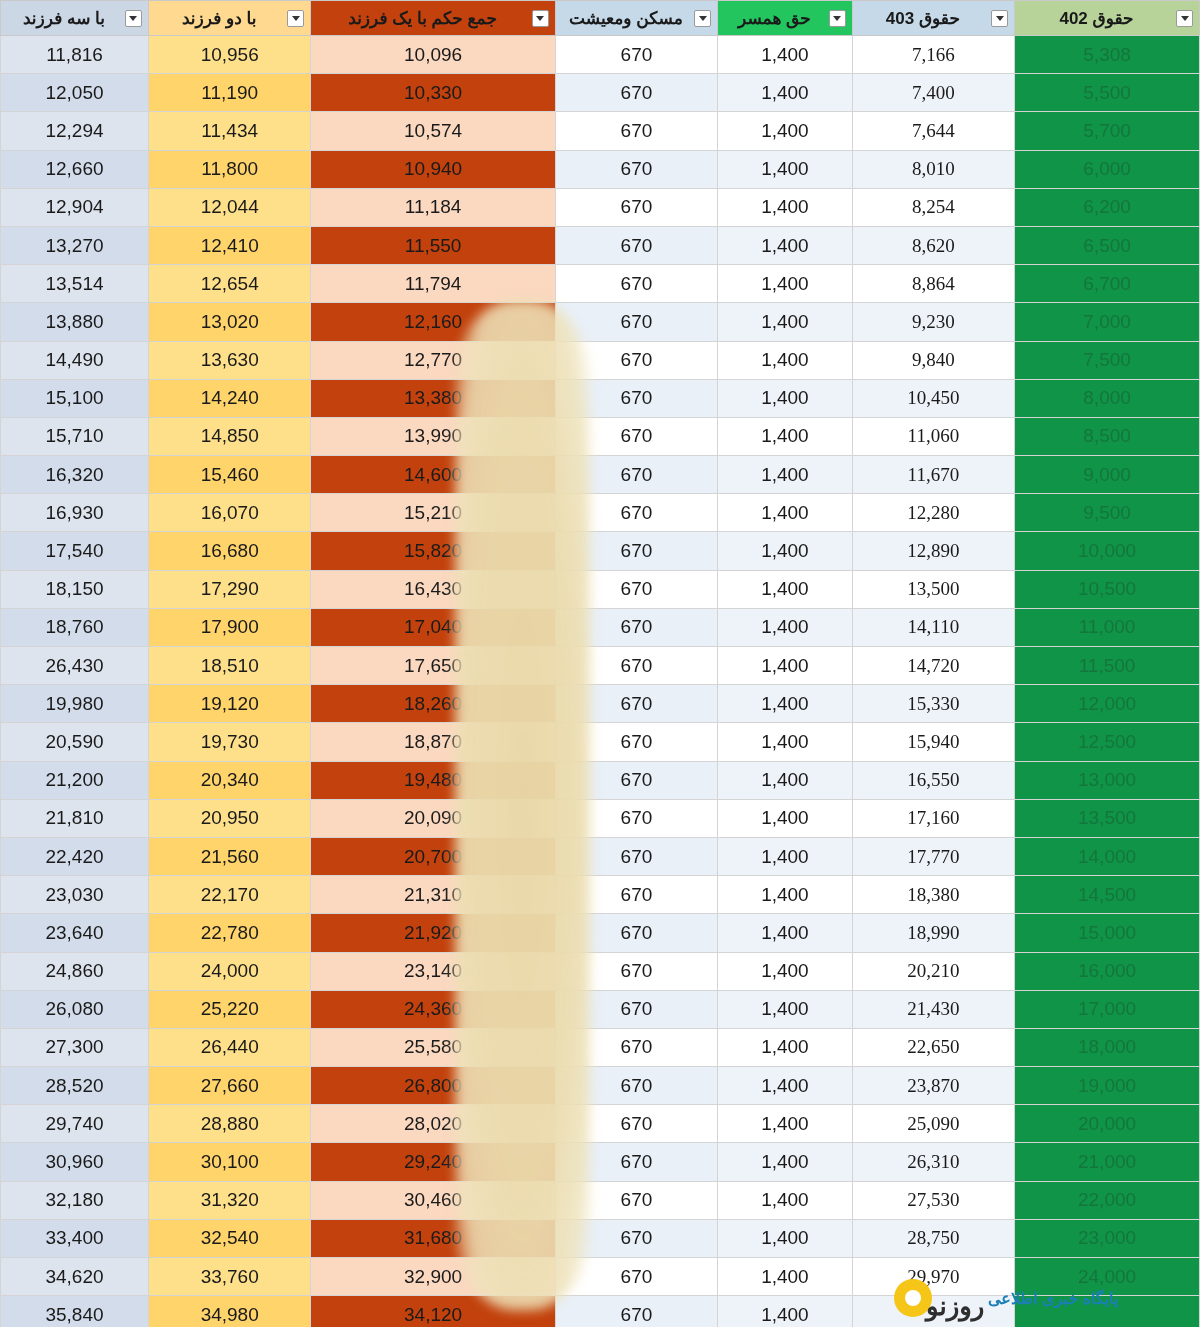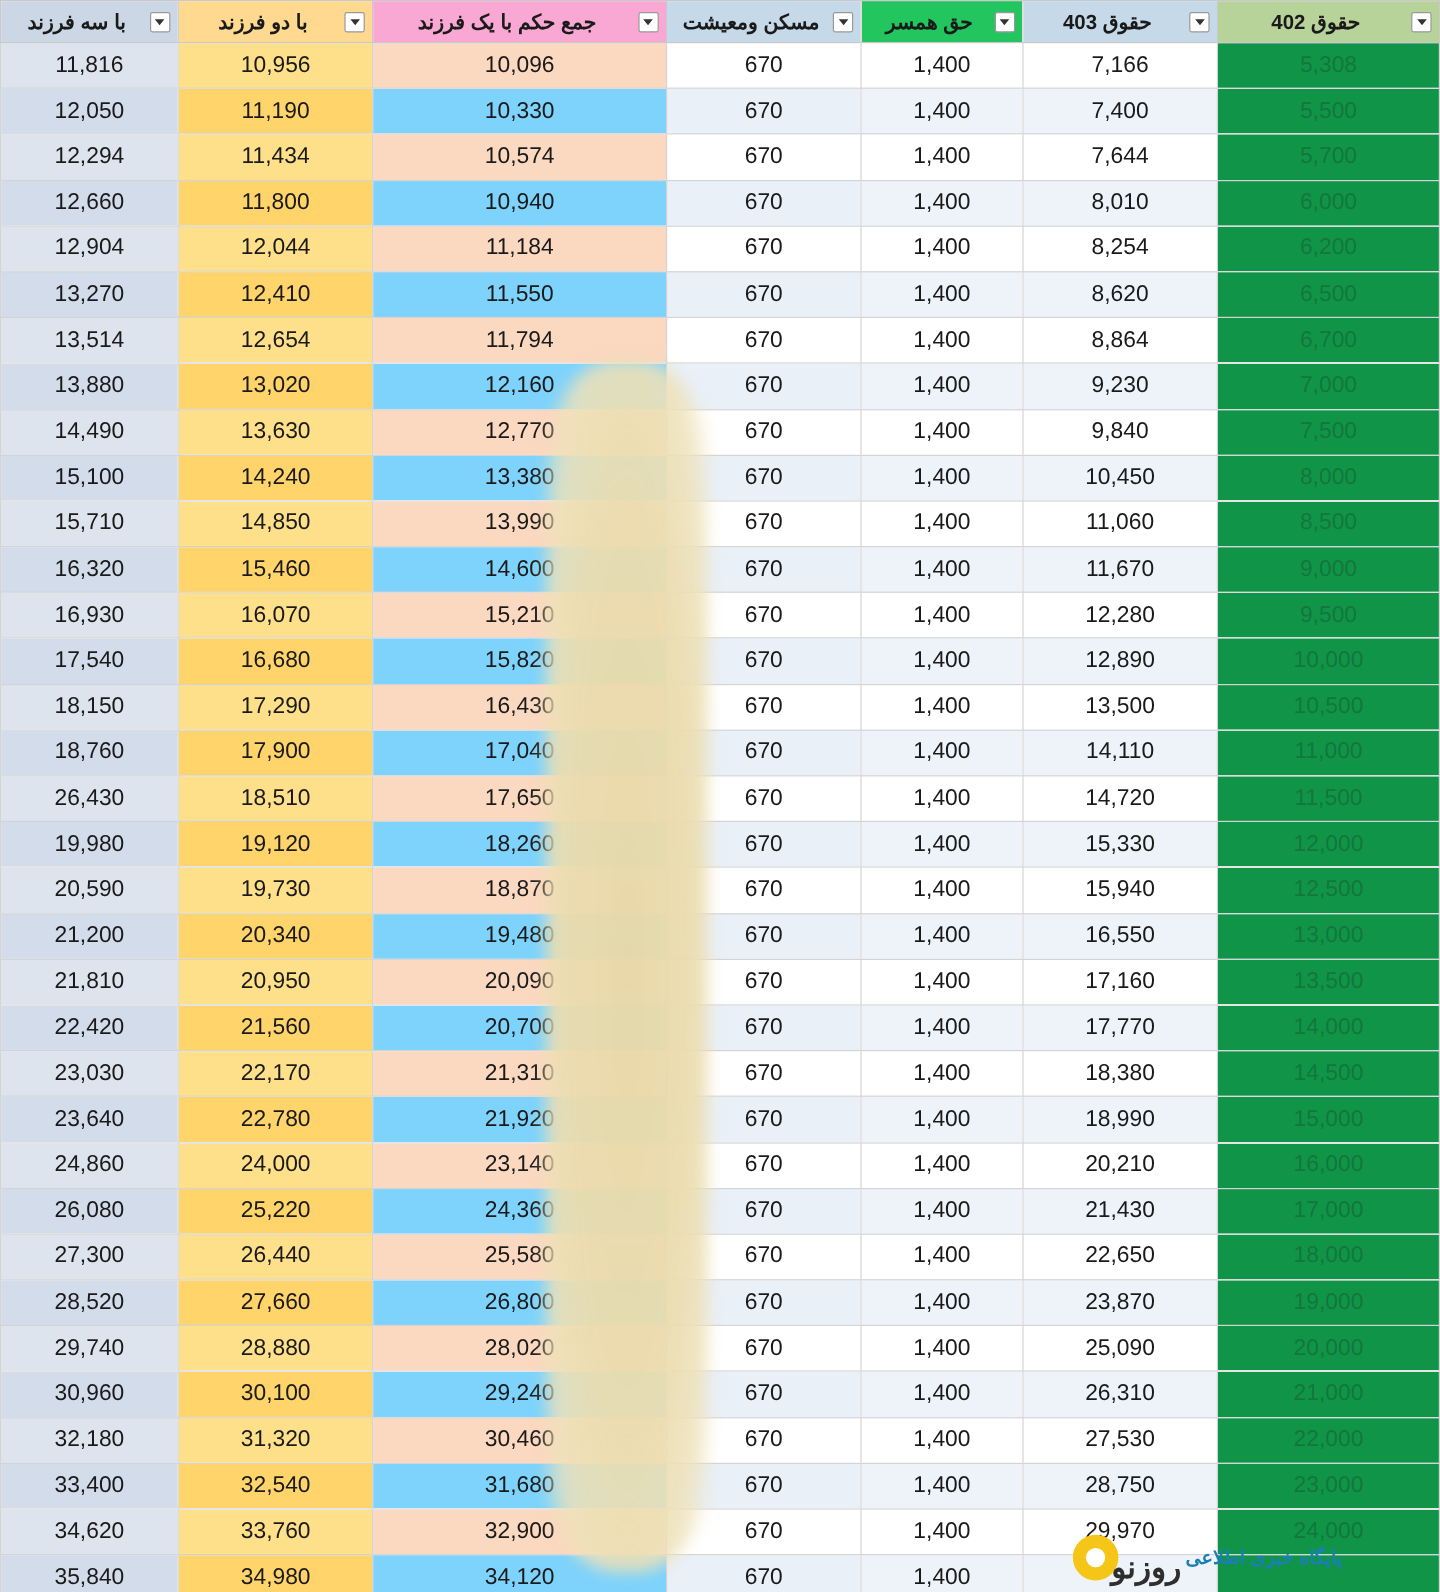--- a/index.html
+++ b/index.html
@@ -85,38 +85,38 @@
     font-size: 19px;
     border: 1px solid #d4d4d4;
     text-align: center;
     white-space: nowrap;
     color: #1a1a1a;
     overflow: hidden;
   }
 
   
   .col-h402 { background: #109447; color: #0d8040; font-weight: normal; }
-  .col-h403 { background: #ffffff; }
+  .col-h403 { background: #ffffff; font-family: Liberation Serif, serif; }
   .col-h403.alt { background: #eef3f9; }
   .col-hamsar { background: #ffffff; }
   .col-hamsar.alt { background: #eef3f9; }
   .col-maskan { background: #ffffff; text-align: center; }
   .col-maskan.alt { background: #e9f0f8; }
   .col-one { background: #fbd8c0; }
-  .col-one.alt { background: #7dd3fc; margin-left: 32px; }
+  .col-one.alt { background: #c2410c; margin-left: 32px; }
   .col-two { background: #ffe08a; }
   .col-two.alt { background: #ffd46b; }
   .col-three { background: #dde4ee; }
   .col-three.alt { background: #d3dcea; }
 
   thead th.h-h402 { background: #b8d39a; }
   thead th.h-h403 { background: #c6d9e8; }
   thead th.h-hamsar { background: #22c55e; }
   thead th.h-maskan { background: #c6d9e8; }
-  thead th.h-one { background: #f9a8d4; }
+  thead th.h-one { background: #c2410c; }
   thead th.h-two { background: #ffd98f; }
   thead th.h-three { background: #ccd7e6; }
 
   
   td.col-h402 { color: #14763d; }
 
   
   #smudge {
     position: absolute;
     left: 455px;

